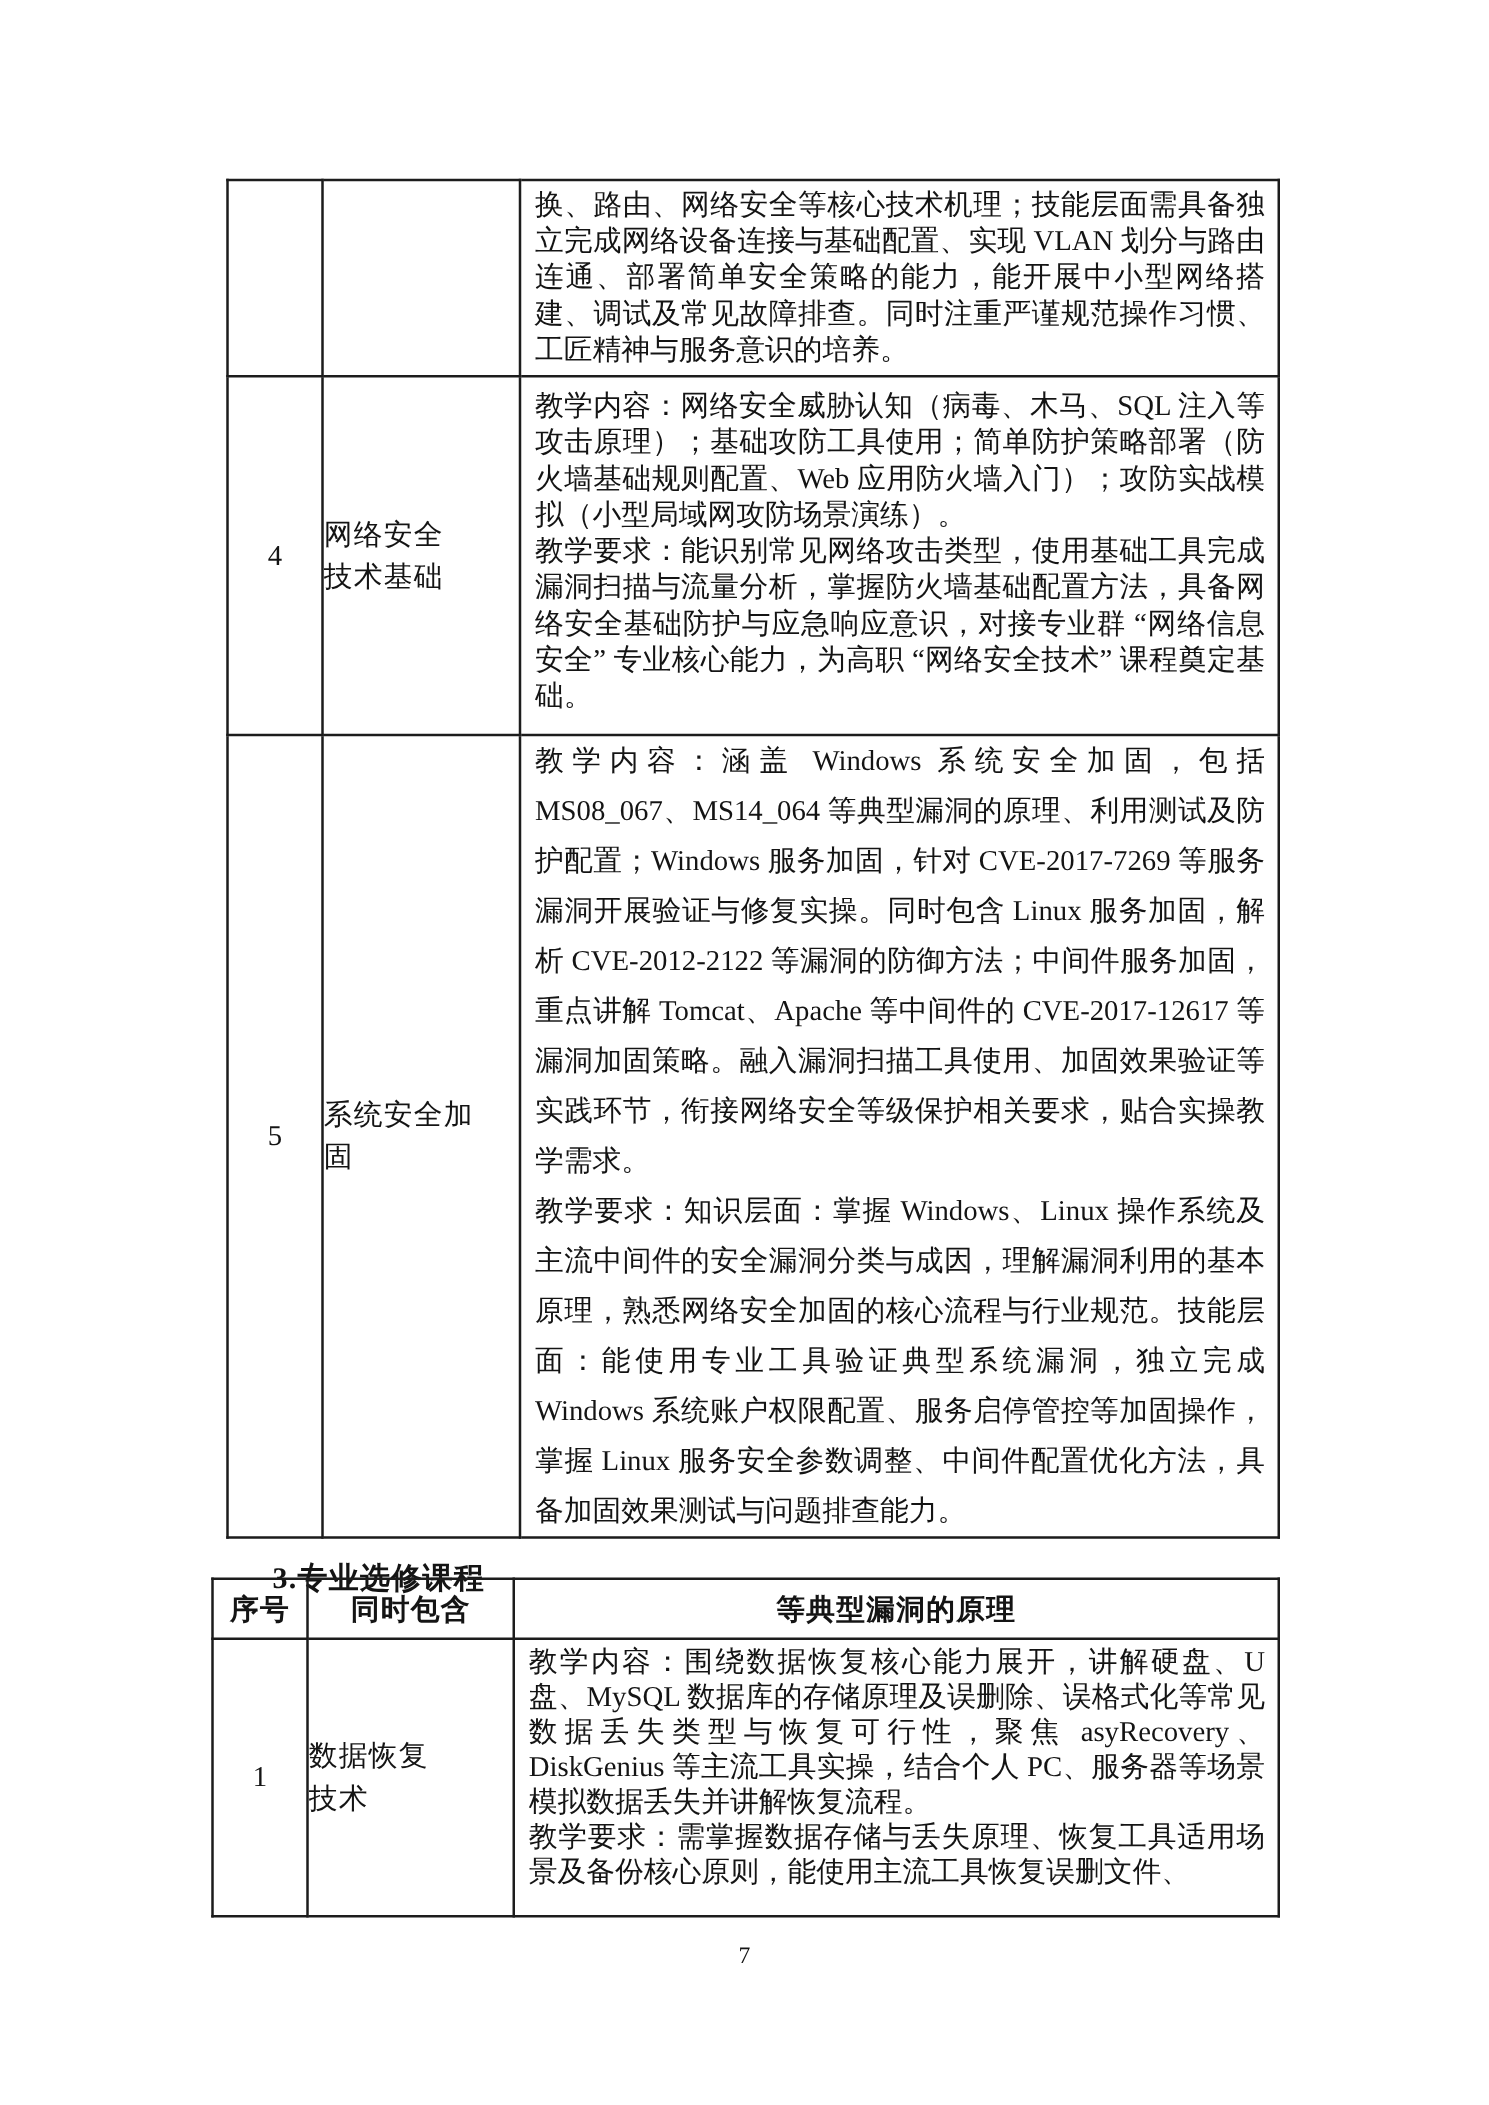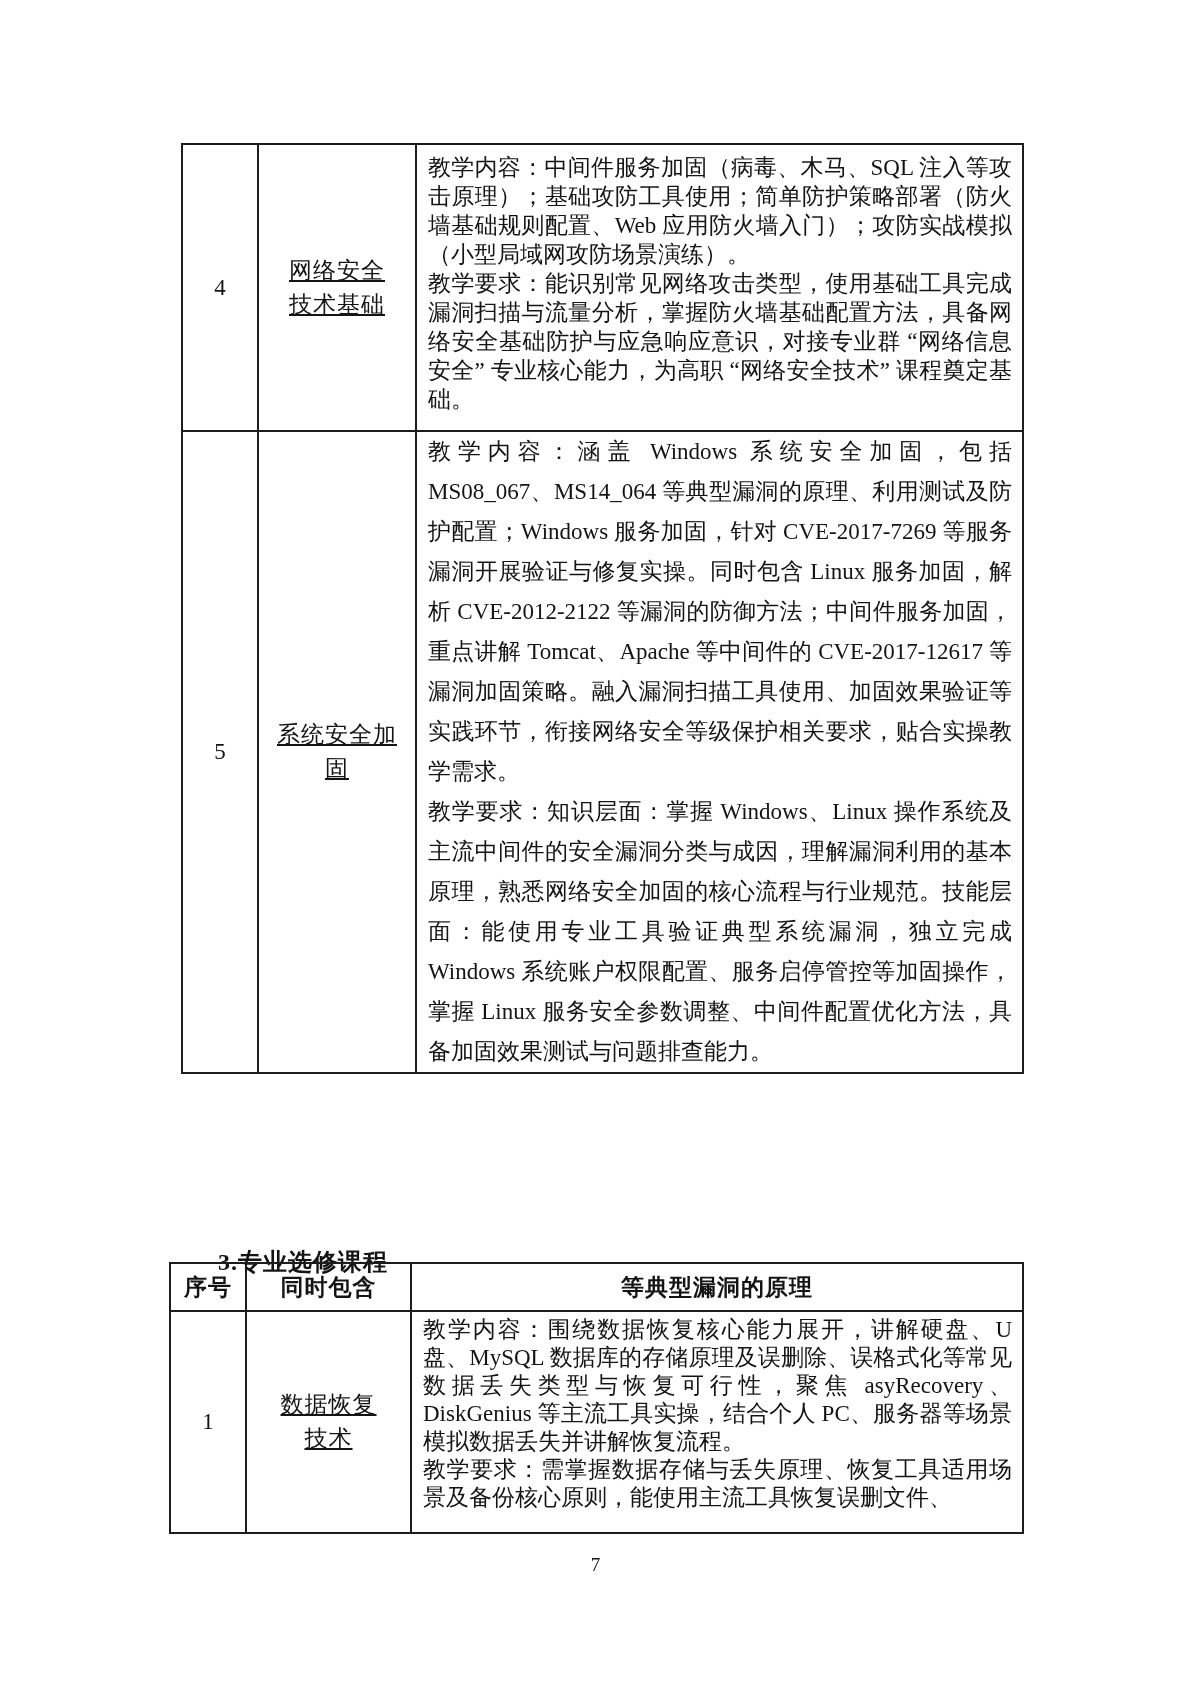--- a/index.html
+++ b/index.html
@@ -22,26 +22,25 @@
   .bottom-table { left: 169px; top: 1262px; width: 853px; }
   .course-table td, .course-table th {
     border: 2px solid #1c1c1c;
     font-size: 23px;
   }
   td.seq-cell {
     text-align: center;
     vertical-align: middle;
   }
   td.course-cell {
-    text-align: center;
+    text-align: left;
     vertical-align: middle;
     white-space: pre-line;
     line-height: 34px;
     letter-spacing: 1px;
-    text-decoration: underline;
   }
   td.content-cell {
     vertical-align: top;
     text-align: justify;
     text-justify: inter-ideograph;
     padding: 4px 10px 4px 11px;
     line-height: 29px;
   }
   td.content-cell p { margin: 0; }
   tr.row-partial { height: 157px; }
@@ -80,26 +79,33 @@
 
 <div class="page">
 
   <table class="course-table top-table">
     <colgroup>
       <col style="width:76px">
       <col style="width:158px">
       <col style="width:607px">
     </colgroup>
     <tbody>
+      <tr class="row-partial">
+        <td class="seq-cell"></td>
+        <td class="course-cell"></td>
+        <td class="content-cell">
+          <p>换、路由、网络安全等核心技术机理；技能层面需具备独立完成网络设备连接与基础配置、实现 VLAN 划分与路由连通、部署简单安全策略的能力，能开展中小型网络搭建、调试及常见故障排查。同时注重严谨规范操作习惯、工匠精神与服务意识的培养。</p>
+        </td>
+      </tr>
       <tr class="row-4">
         <td class="seq-cell">4</td>
         <td class="course-cell">网络安全
 技术基础</td>
         <td class="content-cell">
-          <p>教学内容：中间件服务加固（病毒、木马、SQL 注入等攻击原理）；基础攻防工具使用；简单防护策略部署（防火墙基础规则配置、Web 应用防火墙入门）；攻防实战模拟（小型局域网攻防场景演练）。</p>
+          <p>教学内容：网络安全威胁认知（病毒、木马、SQL 注入等攻击原理）；基础攻防工具使用；简单防护策略部署（防火墙基础规则配置、Web 应用防火墙入门）；攻防实战模拟（小型局域网攻防场景演练）。</p>
           <p>教学要求：能识别常见网络攻击类型，使用基础工具完成漏洞扫描与流量分析，掌握防火墙基础配置方法，具备网络安全基础防护与应急响应意识，对接专业群 “网络信息安全” 专业核心能力，为高职 “网络安全技术” 课程奠定基础。</p>
         </td>
       </tr>
       <tr class="row-5">
         <td class="seq-cell">5</td>
         <td class="course-cell">系统安全加
 固</td>
         <td class="content-cell">
           <p>教学内容：涵盖 Windows 系统安全加固，包括 MS08_067、MS14_064 等典型漏洞的原理、利用测试及防护配置；Windows 服务加固，针对 CVE-2017-7269 等服务漏洞开展验证与修复实操。同时包含 Linux 服务加固，解析 CVE-2012-2122 等漏洞的防御方法；中间件服务加固，重点讲解 Tomcat、Apache 等中间件的 CVE-2017-12617 等漏洞加固策略。融入漏洞扫描工具使用、加固效果验证等实践环节，衔接网络安全等级保护相关要求，贴合实操教学需求。</p>
           <p>教学要求：知识层面：掌握 Windows、Linux 操作系统及主流中间件的安全漏洞分类与成因，理解漏洞利用的基本原理，熟悉网络安全加固的核心流程与行业规范。技能层面：能使用专业工具验证典型系统漏洞，独立完成 Windows 系统账户权限配置、服务启停管控等加固操作，掌握 Linux 服务安全参数调整、中间件配置优化方法，具备加固效果测试与问题排查能力。</p>

